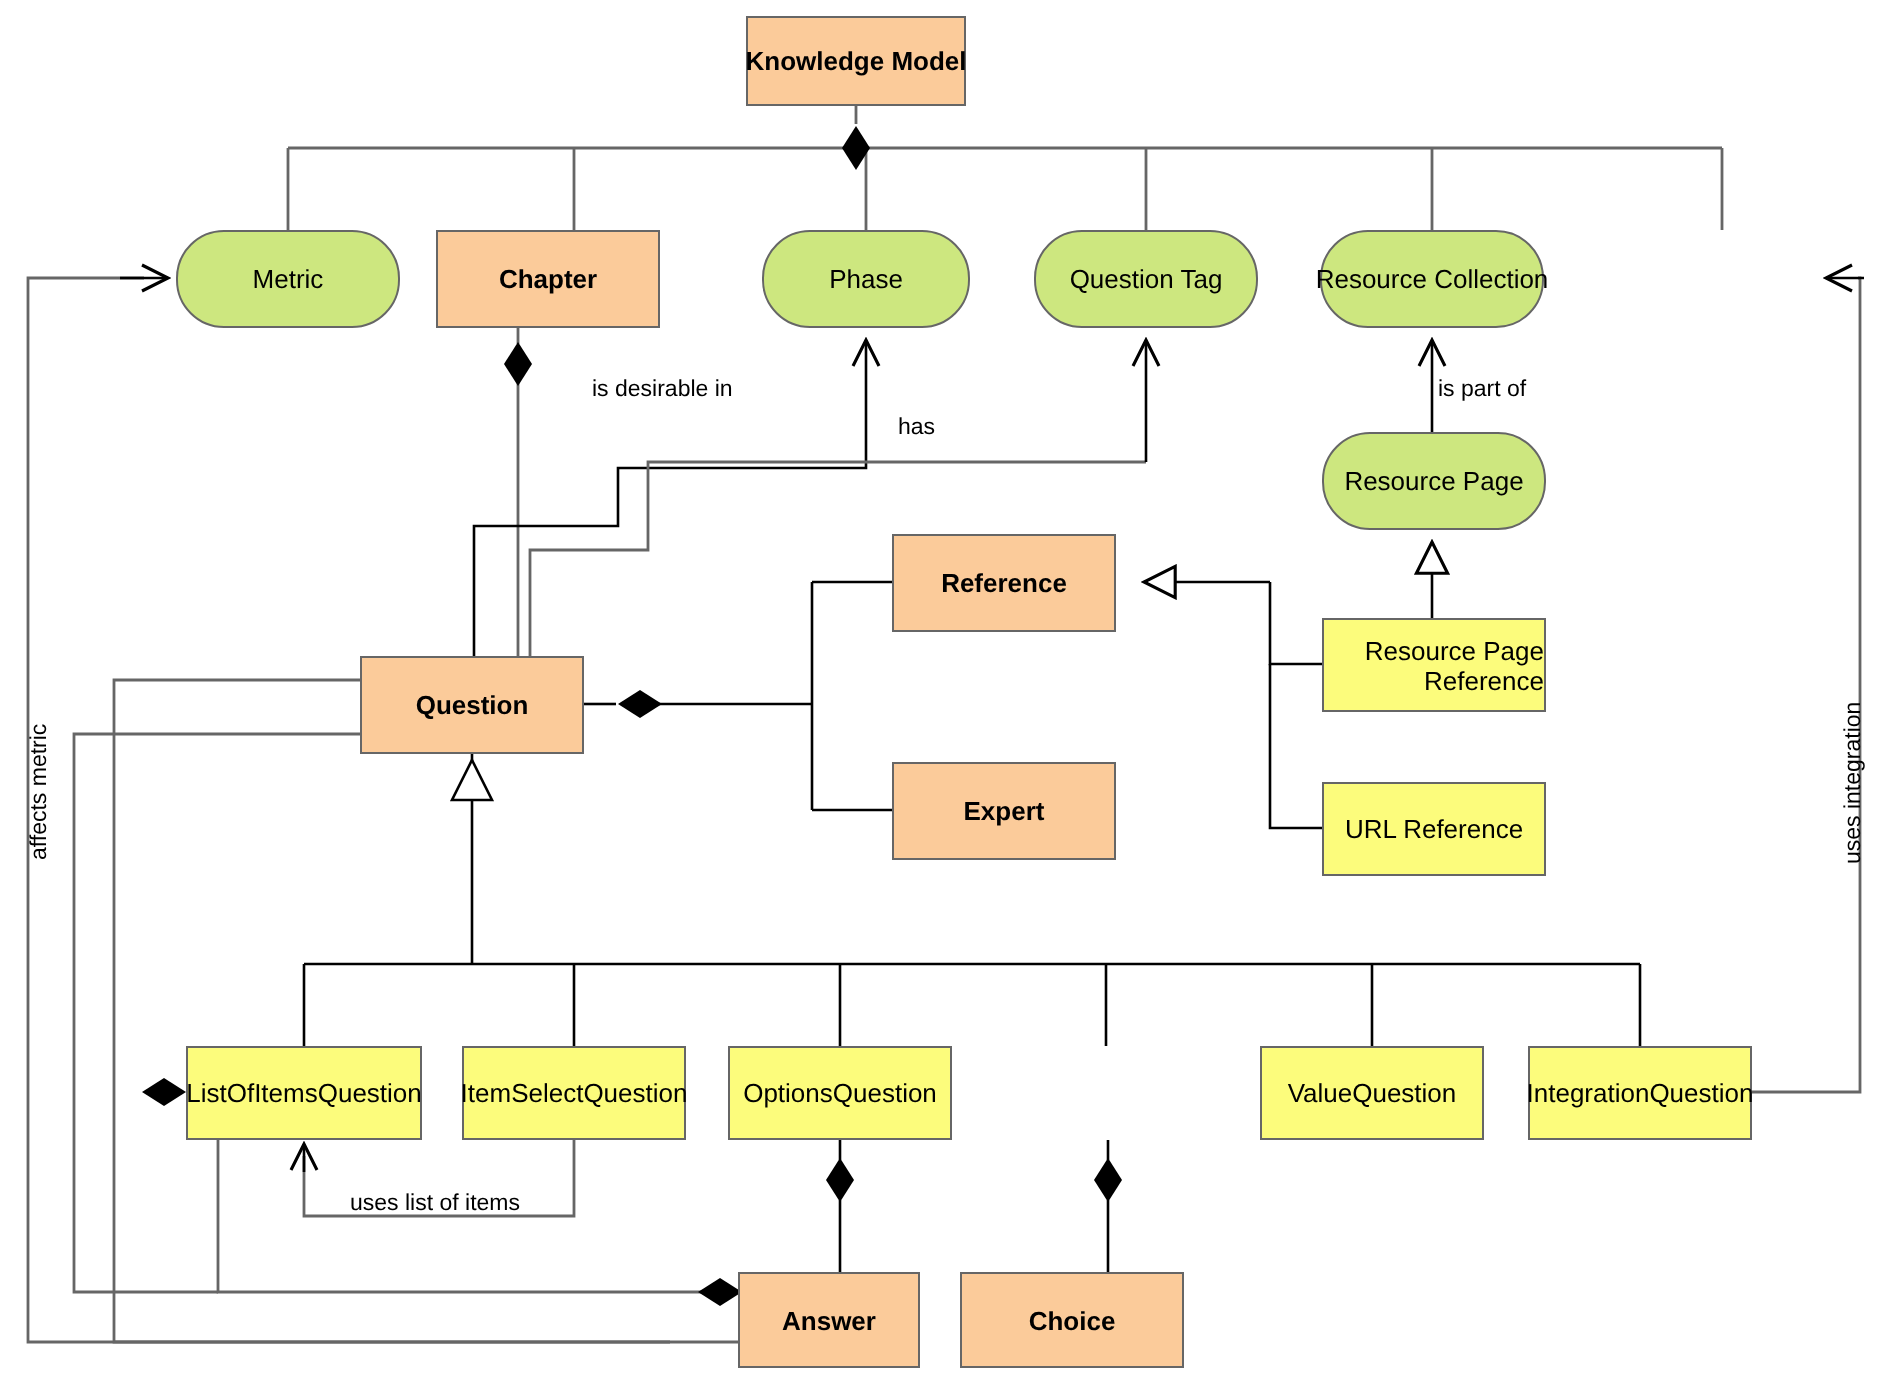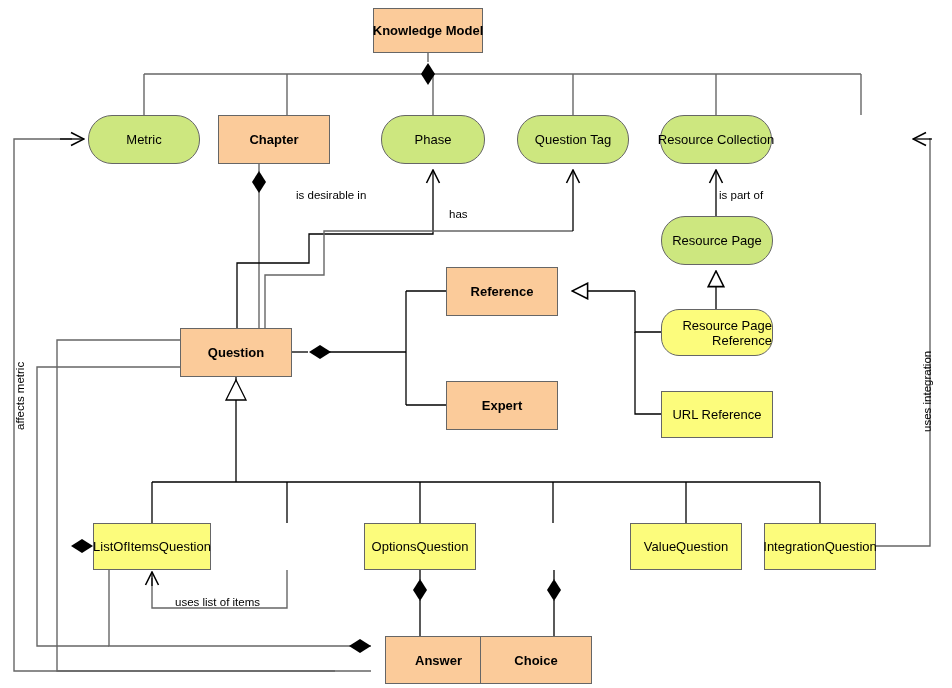--- a/index.html
+++ b/index.html
@@ -31,21 +31,21 @@
     display: flex;
     align-items: center;
     justify-content: center;
     text-align: right;
     font-size: 13px;
     line-height: 15px;
     color: #000000;
     z-index: 5;
     white-space: nowrap;
   }
-  .node.wrap { white-space: normal; border-radius: 18px; }
+  .node.wrap { white-space: normal; }
   .node.bold { font-weight: bold; }
   .node.orange { background: #fbcb9a; }
   .node.green  { background: #cde77f; border-radius: 24px; }
   .node.yellow { background: #fcfc7c; }
   .edge-label {
     position: absolute;
     font-size: 11.5px;
     line-height: 13px;
     color: #000000;
     background: transparent;
@@ -208,29 +208,30 @@
   <div class="node orange bold" style="left:446px;top:267px;width:112px;height:49px">Reference</div>
 
   <div class="node orange bold" style="left:446px;top:381px;width:112px;height:49px">Expert</div>
 
   <div class="node yellow wrap" style="left:661px;top:309px;width:112px;height:47px">Resource Page Reference</div>
 
   <div class="node yellow" style="left:661px;top:391px;width:112px;height:47px">URL Reference</div>
 
   <div class="node yellow" style="left:93px;top:523px;width:118px;height:47px">ListOfItemsQuestion</div>
 
+  <div class="node yellow" style="left:231px;top:523px;width:112px;height:47px">ItemSelectQuestion</div>
 
   <div class="node yellow" style="left:364px;top:523px;width:112px;height:47px">OptionsQuestion</div>
 
 
   <div class="node yellow" style="left:630px;top:523px;width:112px;height:47px">ValueQuestion</div>
 
   <div class="node yellow" style="left:764px;top:523px;width:112px;height:47px">IntegrationQuestion</div>
 
-  <div class="node orange bold" style="left:385px;top:636px;width:107px;height:48px">Answer</div>
+  <div class="node orange bold" style="left:369px;top:636px;width:91px;height:48px">Answer</div>
 
   <div class="node orange bold" style="left:480px;top:636px;width:112px;height:48px">Choice</div>
 
   <div class="edge-label" style="left:296px;top:189px">is desirable in</div>
 
   <div class="edge-label" style="left:449px;top:208px">has</div>
 
   <div class="edge-label" style="left:719px;top:189px">is part of</div>
 
   <div class="edge-label" style="left:175px;top:596px">uses list of items</div>

